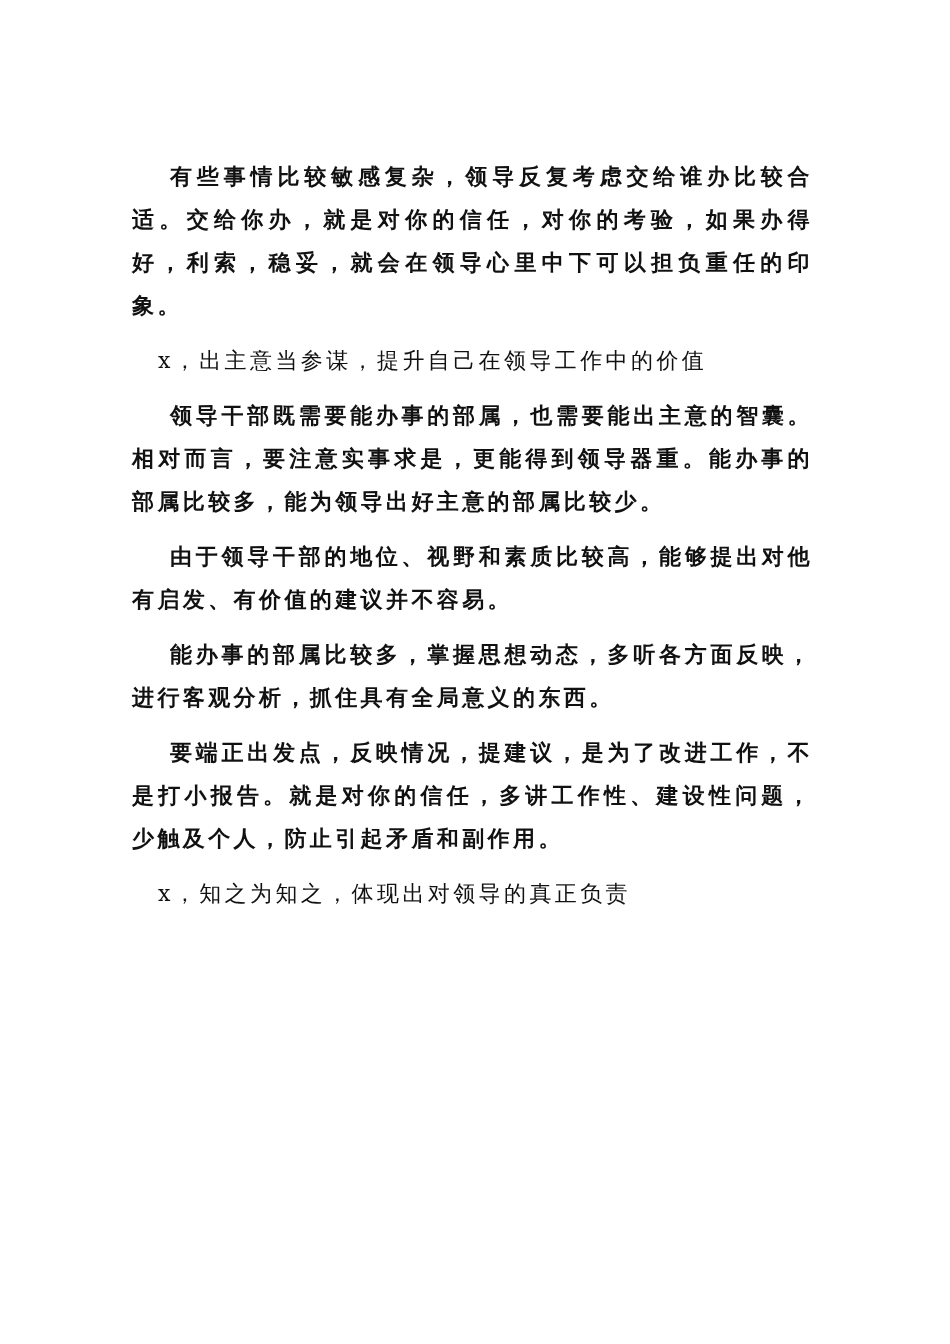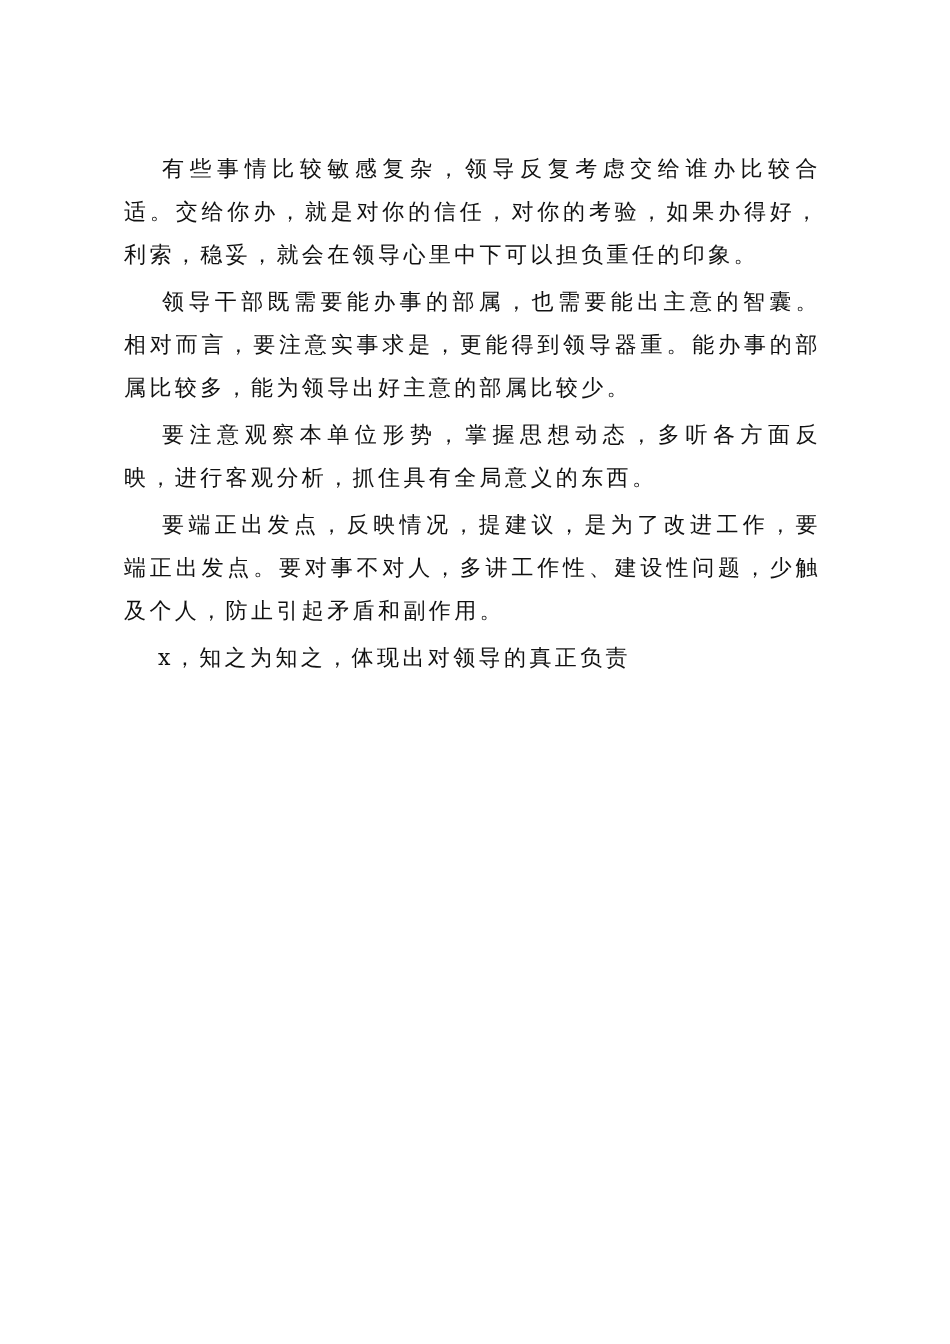--- a/index.html
+++ b/index.html
@@ -18,32 +18,35 @@
     left: 120px;
     top: 143px;
     width: 705px;
     font-family: "DejaVu Serif", "Liberation Serif", serif;
     font-size: 22px;
     line-height: 43px;
     color: #111111;
     letter-spacing: 3.4px;
   }
   .para {
-    margin: 4px;
+    margin: 12px;
     text-indent: 38px;
     text-align: justify;
     text-justify: inter-character;
+    font-weight: bold;
   }
   .heading {
     margin: 0;
     text-indent: 38px;
   }
 </style>
 </head>
 <body>
 
 <div class="page">
   <p class="para">有些事情比较敏感复杂，领导反复考虑交给谁办比较合适。交给你办，就是对你的信任，对你的考验，如果办得好，利索，稳妥，就会在领导心里中下可以担负重任的印象。</p>
+  <p class="heading">x，出主意当参谋，提升自己在领导工作中的价值</p>
   <p class="para">领导干部既需要能办事的部属，也需要能出主意的智囊。相对而言，要注意实事求是，更能得到领导器重。能办事的部属比较多，能为领导出好主意的部属比较少。</p>
-  <p class="para">要注意观察本单位形势，掌握思想动态，多听各方面反映，进行客观分析，抓住具有全局意义的东西。</p>
-  <p class="para">要端正出发点，反映情况，提建议，是为了改进工作，要端正出发点。要对事不对人，多讲工作性、建设性问题，少触及个人，防止引起矛盾和副作用。</p>
+  <p class="para">由于领导干部的地位、视野和素质比较高，能够提出对他有启发、有价值的建议并不容易。</p>
+  <p class="para">能办事的部属比较多，掌握思想动态，多听各方面反映，进行客观分析，抓住具有全局意义的东西。</p>
+  <p class="para">要端正出发点，反映情况，提建议，是为了改进工作，不是打小报告。就是对你的信任，多讲工作性、建设性问题，少触及个人，防止引起矛盾和副作用。</p>
   <p class="heading">x，知之为知之，体现出对领导的真正负责</p>
 </div>
 
 </body></html>

